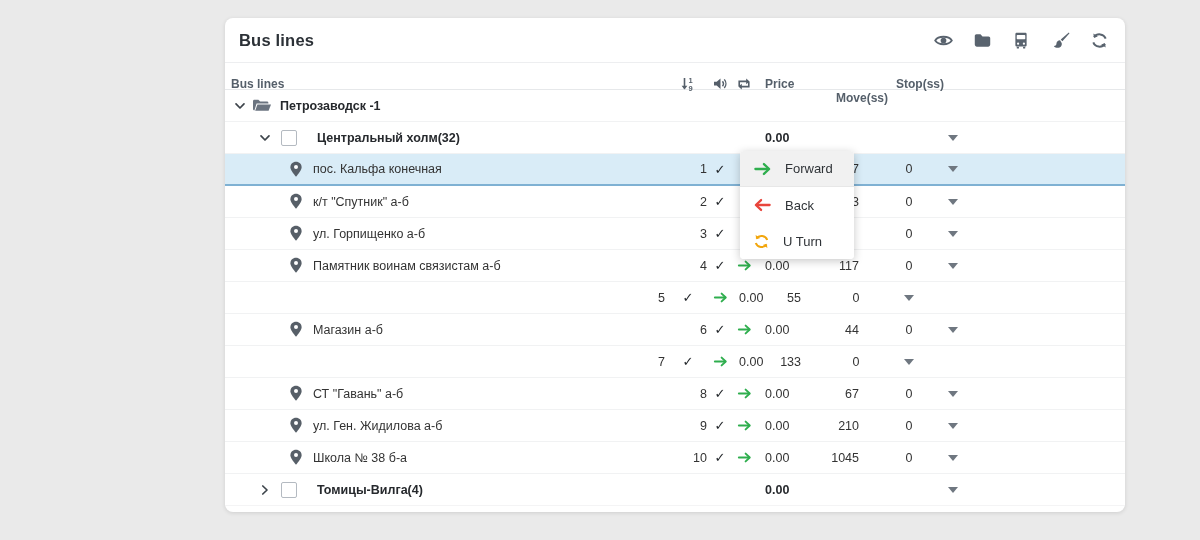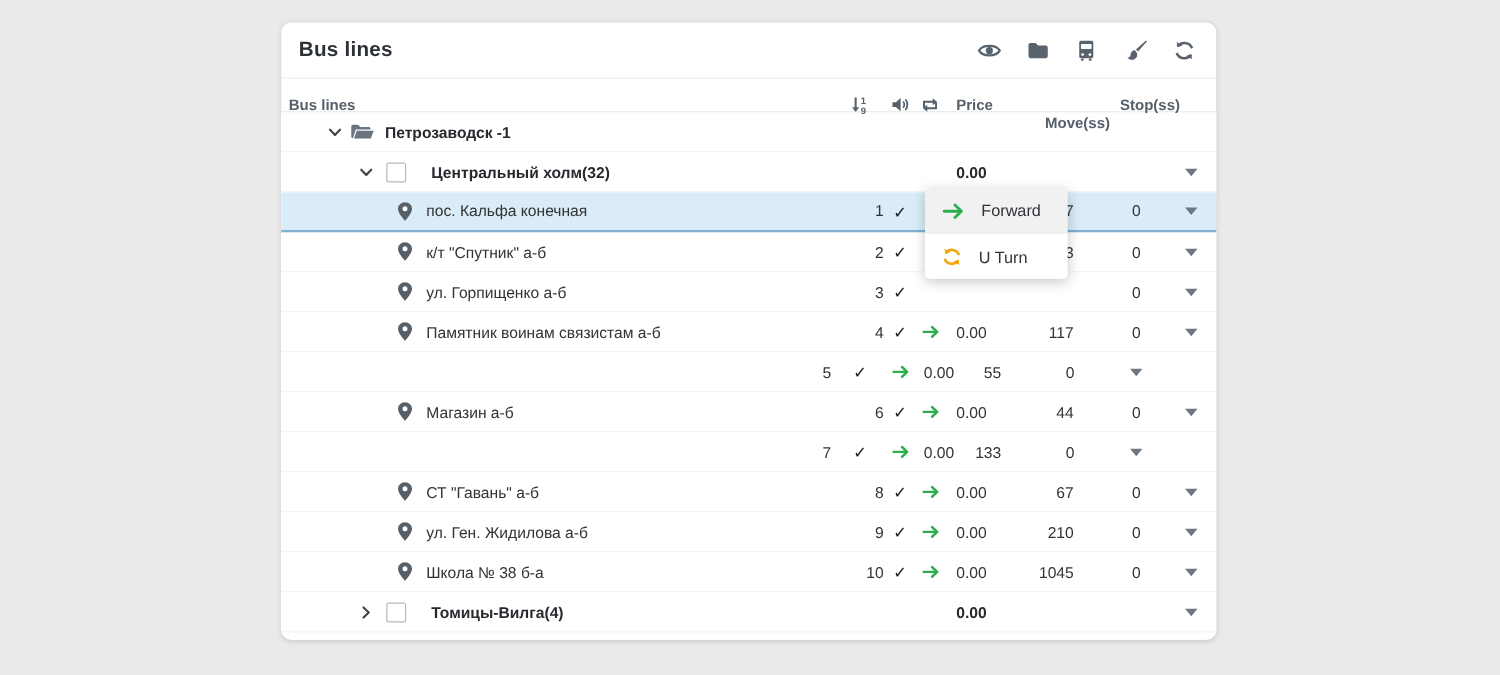--- a/index.html
+++ b/index.html
@@ -1,18 +1,18 @@
 <!DOCTYPE html>
 <html><head>
 <meta charset="utf-8">
 <style>
   * { box-sizing: border-box; margin: 0; padding: 0; }
   html,body { width:1200px; height:540px; font-family:"Liberation Sans", sans-serif; }
   .page { position:relative; width:1200px; height:540px; background:#eaeaea; overflow:hidden; }
-  .card { position:absolute; left:225px; top:18px; width:748px; height:494px;
+  .card { position:absolute; left:225px; top:18px; width:900px; height:494px;
           background:#ffffff; border-radius:8px; box-shadow:0 1px 4px rgba(0,0,0,.12); }
   .titlebar { display:flex; align-items:center; justify-content:space-between;
               height:44px; padding:0 16px 0 14px; }
   .title { font-size:16.5px; font-weight:700; color:#2c3137; letter-spacing:.2px; }
   .toolbar { display:flex; align-items:center; gap:19px; }
   .tbtn { width:20px; height:20px; display:flex; align-items:center; justify-content:center; cursor:pointer; }
   .tbtn svg { display:block; }
 
   .grid { display:grid; grid-template-columns:442px 42px 22px 26px 70px 58px 48px 40px; align-items:center; }
   .thead { height:28px; border-top:1px solid #edeef0; border-bottom:1px solid #e6e8ea;
@@ -27,21 +27,21 @@
   .c-caret{ display:flex; justify-content:center; }
   .thead .c-move { text-align:left; padding:0 0 0 9px;margin-top:28px; }
   .thead .c-stop { text-align:left; padding-left:11px; }
   .thead .c-num, .thead .c-check, .thead .c-arrow { display:flex; justify-content:center; align-items:center; }
 
   .row { height:32px; border-bottom:1px solid #f1f2f3; font-size:12.5px; color:#333;
          cursor:pointer; background:#fff; }
   .row:last-child { border-bottom:1px solid #f4f4f5; }
   .row.hl { background:#d9ecf7; border-bottom:2px solid #7fb1d3; }
   .row.bold { font-weight:700; color:#26292d; }
-  .name-cell { display:flex; align-items:center; height:100%; overflow:hidden; white-space:nowrap;padding-left:28px; }
+  .name-cell { display:flex; align-items:center; height:100%; overflow:hidden; white-space:nowrap; }
   .row .c-price.bold-val { font-weight:700; }
   .checkmark { font-size:13px; color:#23272b; }
   .checkbox { width:16px; height:16px; border:1.5px solid #b4bac1; border-radius:2px; background:#fff; }
   .caret { width:0; height:0; border-left:5.5px solid transparent; border-right:5.5px solid transparent;
            border-top:6px solid #6f7780; }
   .sp { flex:0 0 auto; }
 
   .menu { position:absolute; left:515px; top:133px; width:114px; z-index:10;
           background:#fff; border-radius:4px; box-shadow:0 2px 10px rgba(0,0,0,.22); overflow:hidden; }
   .menu-item { display:flex; align-items:center; height:36px; padding-left:13px; gap:13px;
@@ -490,20 +490,29 @@
           <span class="ic">
     <svg width="19" height="16" viewBox="0 0 20 16">
               <path d="M2.5 8 H16" fill="none" stroke="#2fae4e" stroke-width="2.4" stroke-linecap="round"></path>
               <path d="M11.5 2.8 L17 8 L11.5 13.2" fill="none" stroke="#2fae4e" stroke-width="2.4" stroke-linecap="round" stroke-linejoin="round"></path>
             </svg>
   </span>
           <span>Forward</span>
         </div>
         <div class="menu-item">
           <span class="ic">
+    <svg width="19" height="16" viewBox="0 0 20 16">
+              <path d="M17.5 8 H4" fill="none" stroke="#e8453c" stroke-width="2.4" stroke-linecap="round"></path>
+              <path d="M8.5 2.8 L3 8 L8.5 13.2" fill="none" stroke="#e8453c" stroke-width="2.4" stroke-linecap="round" stroke-linejoin="round"></path>
+            </svg>
+  </span>
+          <span>Back</span>
+        </div>
+        <div class="menu-item">
+          <span class="ic">
     <svg width="17" height="17" viewBox="0 0 16 16">
               <path d="M13.4 6.6 A5.8 5.8 0 0 0 3.2 5.2" fill="none" stroke="#f2a60d" stroke-width="1.9"></path>
               <path d="M2.4 1.8 L3.2 5.8 L6.8 4.6 Z" fill="#f2a60d"></path>
               <path d="M2.6 9.4 A5.8 5.8 0 0 0 12.8 10.8" fill="none" stroke="#f2a60d" stroke-width="1.9"></path>
               <path d="M13.6 14.2 L12.8 10.2 L9.2 11.4 Z" fill="#f2a60d"></path>
             </svg>
   </span>
           <span>U Turn</span>
         </div>
       </div>

